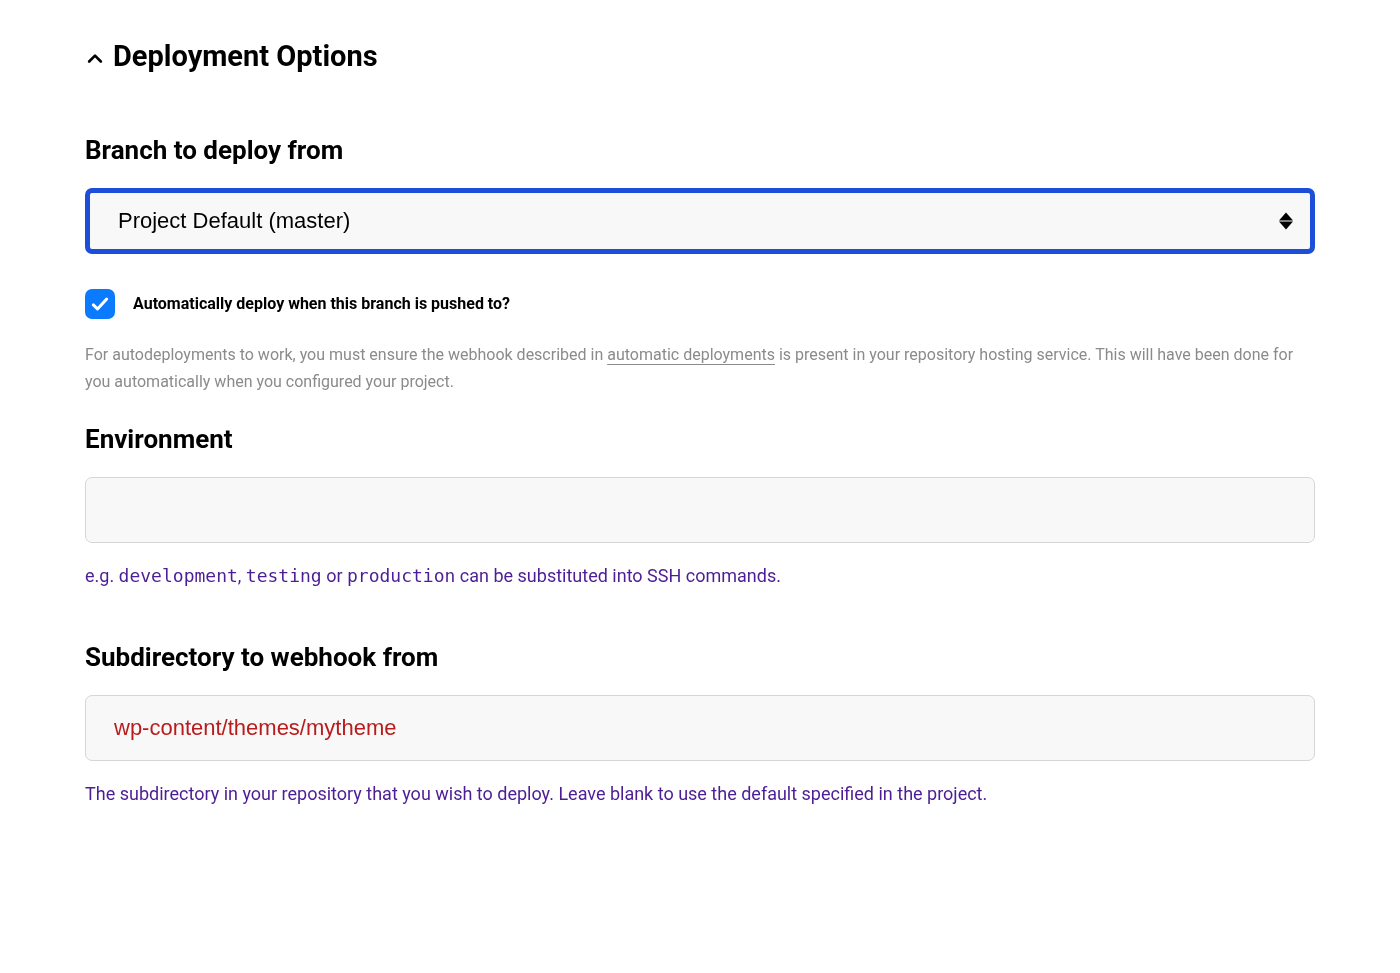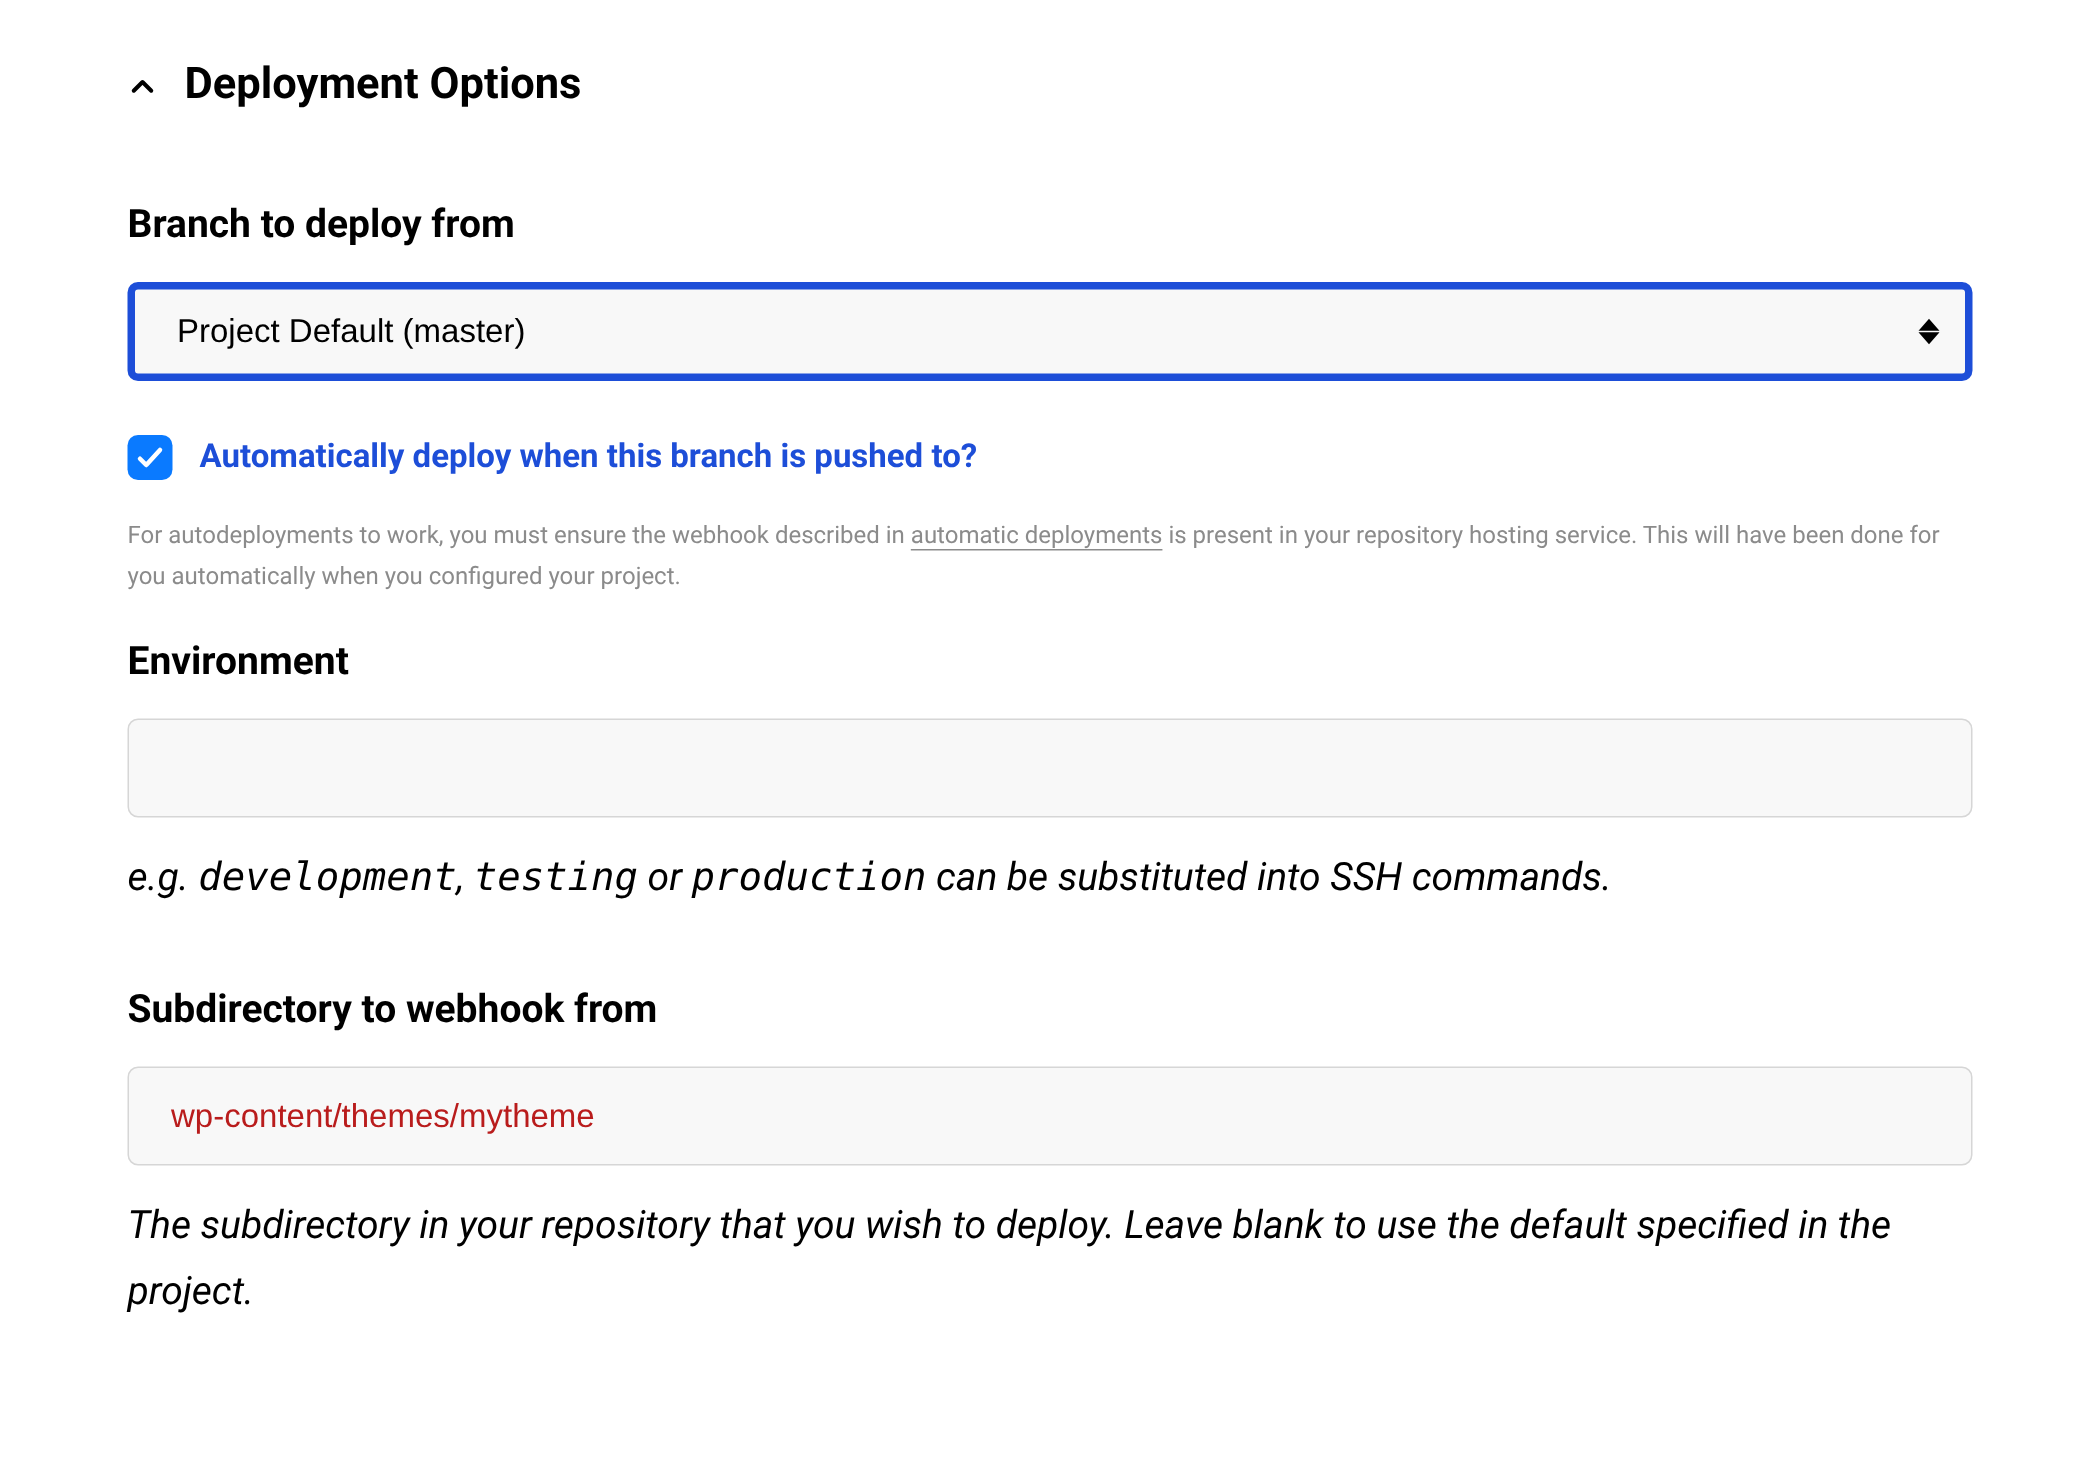--- a/index.html
+++ b/index.html
@@ -11,21 +11,21 @@
       font-family: -apple-system, BlinkMacSystemFont, "Segoe UI", Roboto, Helvetica, Arial, sans-serif;
       background: #ffffff;
       color: #000000;
       padding: 35px 85px;
       font-size: 22px;
       line-height: 1.45;
     }
     .section-header {
       display: flex;
       align-items: center;
-      gap: 18px;
+      gap: 8px;
       margin-bottom: 55px;
     }
     .section-title {
       font-size: 29px;
       font-weight: 700;
     }
     .chevron-up {
       display: inline-block;
       width: 20px;
       height: 20px;
@@ -95,23 +95,23 @@
       align-items: center;
       justify-content: center;
       flex-shrink: 0;
       cursor: pointer;
     }
     .checkbox svg {
       width: 20px;
       height: 20px;
     }
     .checkbox-label {
-      font-size: 22px;
+      font-size: 16px;
       font-weight: 700;
-      color: #1d4ed8;
+      color: #000000;
     }
     .help-text {
       font-size: 16px;
       color: #8b8b8b;
       line-height: 1.7;
       margin-bottom: 26px;
     }
     .help-text a, .help-text .link {
       color: #8b8b8b;
       text-decoration: underline;
@@ -123,25 +123,24 @@
       height: 66px;
       background: #f8f8f8;
       border: 1px solid #d6d6d6;
       border-radius: 7px;
       font-size: 22px;
       padding: 0 28px;
       color: #b91c1c;
       margin-bottom: 18px;
     }
     .hint {
-      font-size: 26px;
-      color: #000000;
+      font-size: 18px;
+      color: #4c1d95;
       line-height: 1.7;
       margin-bottom: 48px;
-      font-style: italic;
     }
     .hint-last {
       margin-bottom: 0;
     }
     .code-font {
       font-family: ui-monospace, SFMono-Regular, Menlo, Monaco, Consolas, monospace;
     }
     .field-group {
       margin-bottom: 0;
     }

